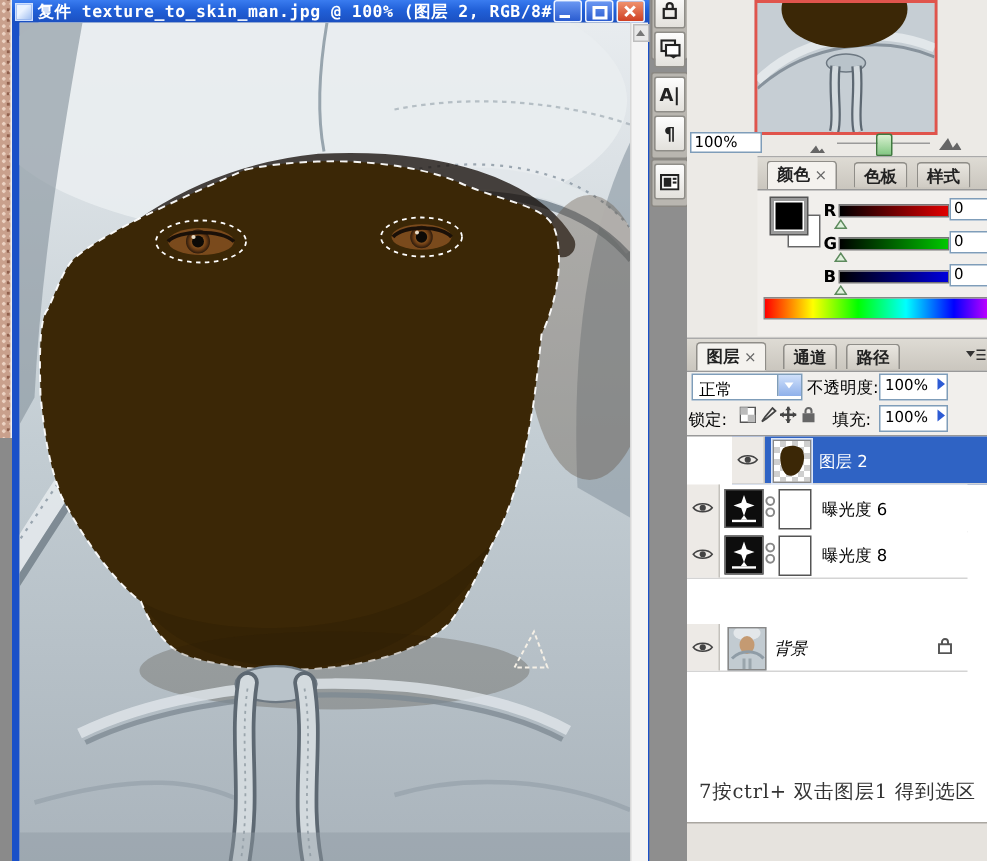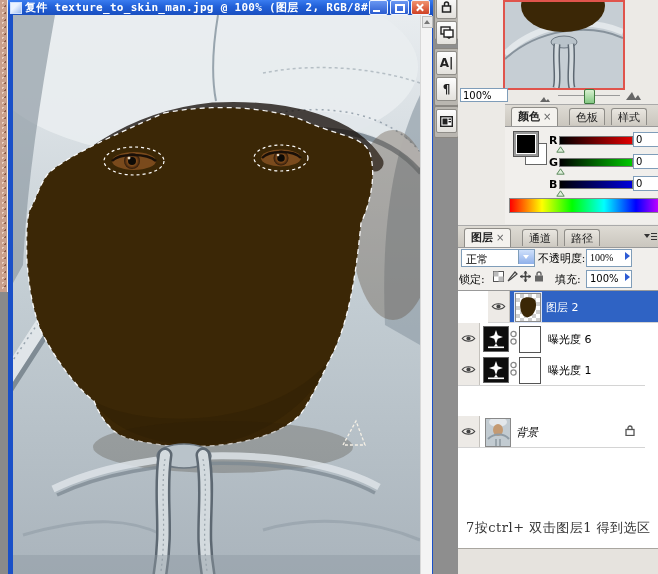--- a/index.html
+++ b/index.html
@@ -57,21 +57,21 @@
   .mtn{position:absolute;top:4px;}
   .nav-track{position:absolute;left:100px;top:7px;width:62px;height:1px;background:#9a9a9a;}
   .nav-knob{position:absolute;left:26px;top:-6px;width:9px;height:13px;border:1px solid #3f7a3f;border-radius:2px 2px 1px 1px;
     background:linear-gradient(#d8f0d0,#84c884);}
 
   
   .panel-tabs{position:absolute;left:0;width:200px;height:21px;
     background:linear-gradient(#dedbd4,#cac6be);border-bottom:1px solid #999;}
   .tab{position:absolute;top:3px;height:15px;padding:1px 6px 0 6px;font-size:11px;
     background:linear-gradient(#e9e6e0,#cfcbc3);border:1px solid #8f8d88;border-bottom:none;
-    border-radius:3px 3px 0 0;color:#222;white-space:nowrap;}
+    border-radius:3px 3px 0 0;color:#222;white-space:nowrap;font-weight:bold;}
   .tab.active{background:#f4f2ee;top:2px;height:17px;font-weight:bold;}
   .tab .x{color:#666;font-weight:normal;margin-left:3px;font-size:10px;}
   .pmenu{position:absolute;right:1px;top:4px;width:14px;height:12px;}
   .pmenu::before{content:"";position:absolute;left:1px;top:4px;width:0;height:0;
     border-left:3px solid transparent;border-right:3px solid transparent;border-top:4px solid #333;}
   .pmenu::after{content:"";position:absolute;left:8px;top:3px;width:6px;height:1px;background:#333;
     box-shadow:0 3px 0 #333,0 6px 0 #333;}
 
   
   .color-panel{position:absolute;left:0;top:104px;width:224px;height:119px;background:#f1efec;border-top:1px solid #aaa;margin-left:47px;}
@@ -88,21 +88,21 @@
   .chthumb{position:absolute;left:51px;top:11px;}
   .chval{position:absolute;left:128px;top:0;width:24px;height:13px;border:1px solid #7f9db9;
     font-size:10px;padding:0 2px;font-family:inherit;}
   .spectrum{position:absolute;left:4px;top:72px;width:188px;height:13px;border:1px solid #888;
     background:linear-gradient(to right,#ff0000,#ffff00 17%,#00ff00 33%,#00ffff 50%,#0000ff 67%,#ff00ff 83%,#ff0000 97%,#fff 97%);}
   .spec-white{position:absolute;right:0;top:0;width:7px;height:6px;background:#fff;}
   .spec-black{position:absolute;right:0;bottom:0;width:7px;height:7px;background:#111;}
 
   
   .layers-panel{position:absolute;left:0;top:225px;width:224px;height:349px;background:#f1efec;border-top:1px solid #aaa;}
-  .blendrow{position:absolute;left:0;top:23px;width:200px;height:18px;font-family:Liberation Serif, serif;}
+  .blendrow{position:absolute;left:0;top:23px;width:200px;height:18px;}
   .blend-dd{position:absolute;left:3px;top:0;width:72px;height:16px;border:1px solid #7f9db9;background:#fff;}
   .blend-txt{position:absolute;left:4px;top:2px;font-size:11px;}
   .dd-arrow{position:absolute;right:0;top:0;width:15px;height:14px;
     background:linear-gradient(#cfe0fb,#8fb0ea);border-left:1px solid #7f9db9;}
   .dd-arrow::after{content:"";position:absolute;left:4px;top:5px;width:0;height:0;
     border-left:3px solid transparent;border-right:3px solid transparent;border-top:4px solid #fff;}
   .flabel{position:absolute;top:2px;font-size:11px;}
   .valbox{position:absolute;top:0;width:44px;height:16px;border:1px solid #7f9db9;background:#fff;}
   .valbox .vtxt{position:absolute;left:3px;top:2px;font-size:10px;}
   .spin{position:absolute;right:1px;top:2px;width:0;height:0;
@@ -464,21 +464,21 @@
               <polygon points="12,16.5 14.2,19.5 9.8,19.5" fill="#fff"></polygon>
               </svg>
           </span>
           <span class="linkicon">
             <svg width="7" height="16" viewBox="0 0 7 16">
                 <circle cx="3.5" cy="4" r="2.6" fill="none" stroke="#888" stroke-width="1.3"></circle>
                 <circle cx="3.5" cy="11.5" r="2.6" fill="none" stroke="#888" stroke-width="1.3"></circle>
               </svg>
           </span>
           <span class="maskthumb"></span>
-          <span class="lname adjname">曝光度 1</span>
+          <span class="lname adjname">曝光度 8</span>
         </div>
 
 
         <div class="lrow" style="top:125px;font-family:Liberation Mono, monospace;">
           <div class="eyecell">
             <svg width="15" height="9" viewBox="0 0 16 10">
               <path d="M1,5 C4,1 12,1 15,5 C12,9 4,9 1,5 Z" fill="none" stroke="#444" stroke-width="1.2"></path>
               <circle cx="8" cy="5" r="2.3" fill="#444"></circle>
               </svg>
           </div>

